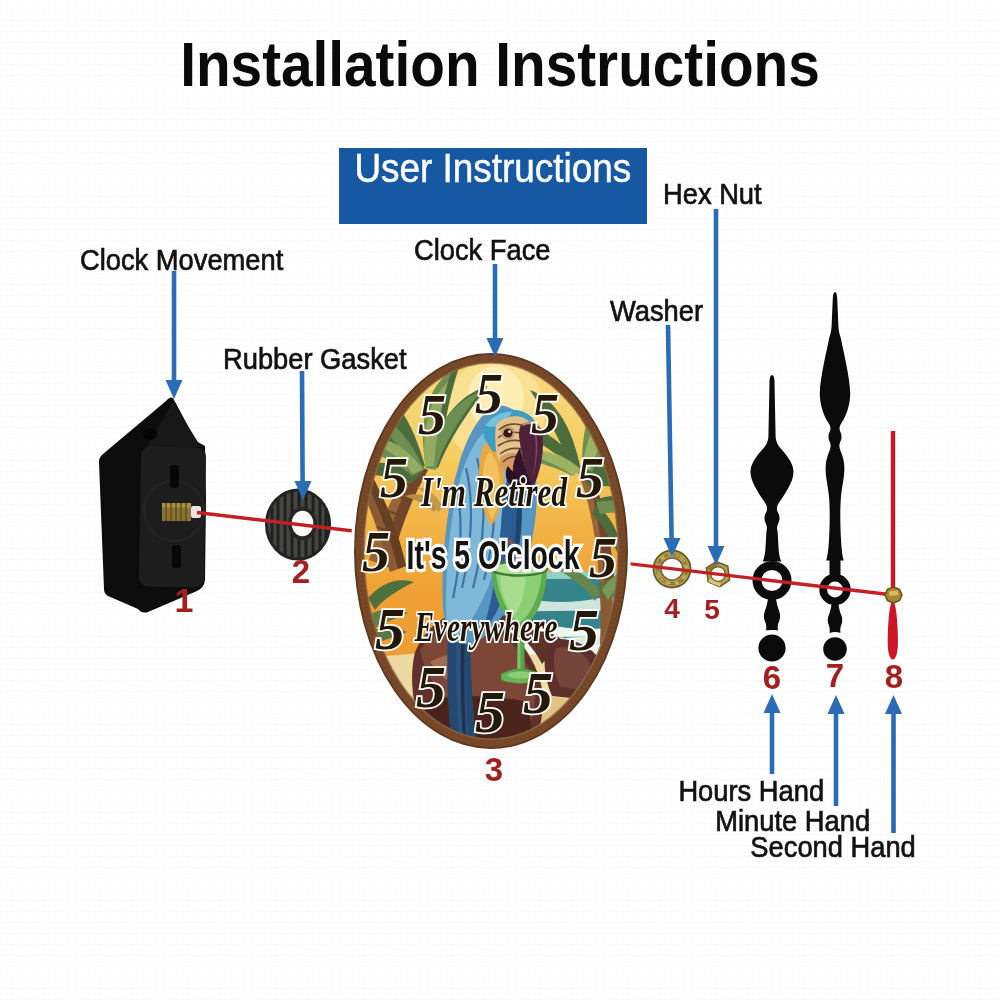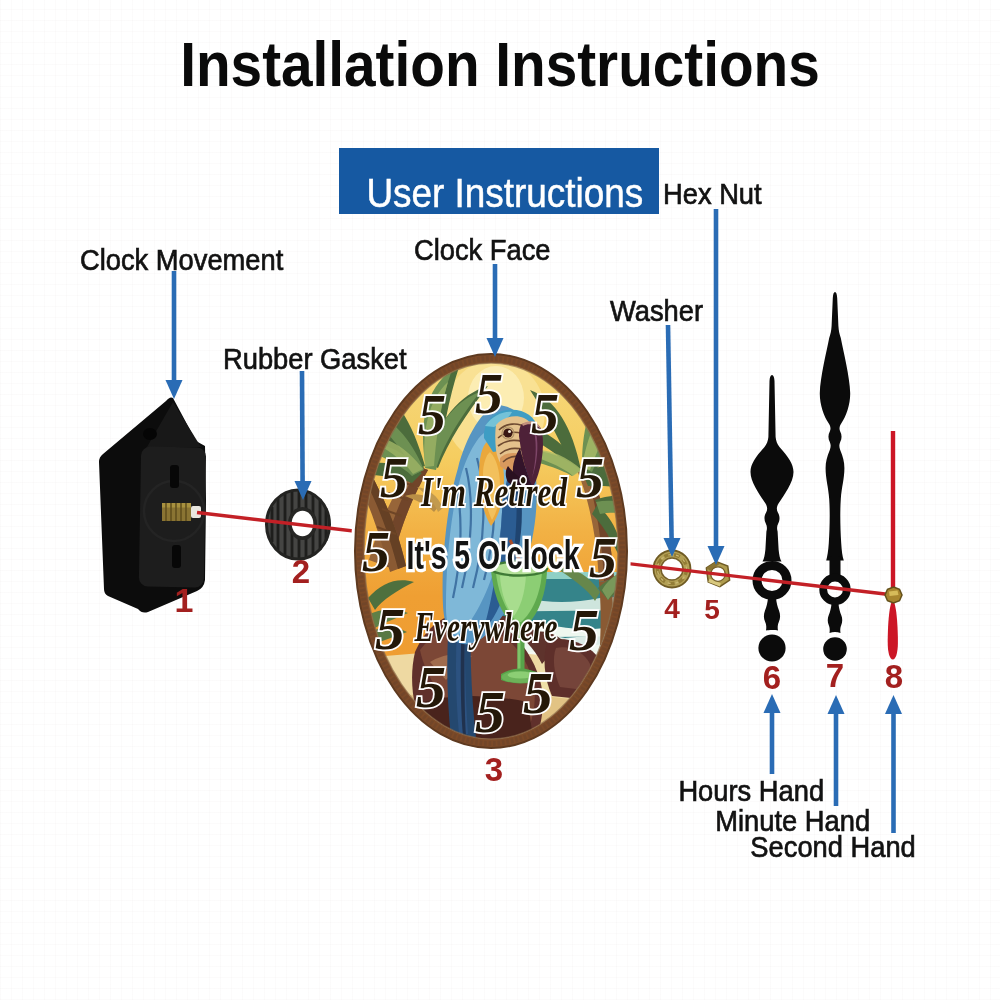--- a/index.html
+++ b/index.html
@@ -5,22 +5,22 @@
   html,body{margin:0;padding:0;}
   body{width:1000px;height:1000px;overflow:hidden;font-family:"Liberation Sans",sans-serif;background:#fff;}
   #page{position:relative;width:1000px;height:1000px;
     background-image:
       repeating-linear-gradient(0deg, rgba(170,150,150,0.04) 0 1px, transparent 1px 11px),
       repeating-linear-gradient(90deg, rgba(170,150,150,0.04) 0 1px, transparent 1px 11px);
   }
   .t{position:absolute;color:#121212;white-space:nowrap;}
   #title{position:absolute;left:0;top:33px;width:1000px;text-align:center;font-weight:bold;font-size:63px;line-height:1;color:#0a0a0a;
          transform:scaleX(0.90);}
-  #ubox{position:absolute;left:339px;top:148px;width:308px;height:66px;background:#1659a2;color:#fff;
-        font-size:41px;line-height:1;display:flex;align-items:flex-end;justify-content:center;padding-left:12px;}
+  #ubox{position:absolute;left:339px;top:148px;width:308px;height:76px;background:#1659a2;color:#fff;
+        font-size:41px;line-height:1;display:flex;align-items:flex-start;justify-content:center;}
   #ubox span{transform:scaleX(0.90);white-space:nowrap;-webkit-text-stroke:0.5px #ffffff;}
   .lbl{font-size:30px;line-height:1;transform:scaleX(0.91);transform-origin:0 0;-webkit-text-stroke:0.7px #121212;}
   .lblr{font-size:30px;line-height:1;transform:scaleX(0.91);transform-origin:100% 0;-webkit-text-stroke:0.7px #121212;}
   svg{position:absolute;left:0;top:0;}
 </style>
 </head>
 <body>
 <div id="page">
   <svg width="1000" height="1000" viewBox="0 0 1000 1000">
     <defs>

